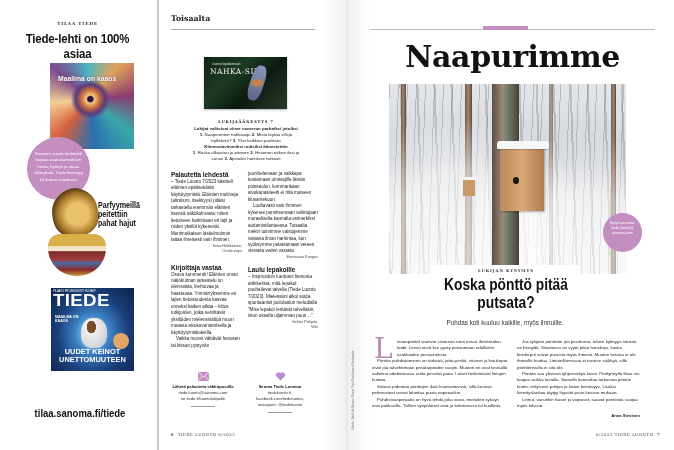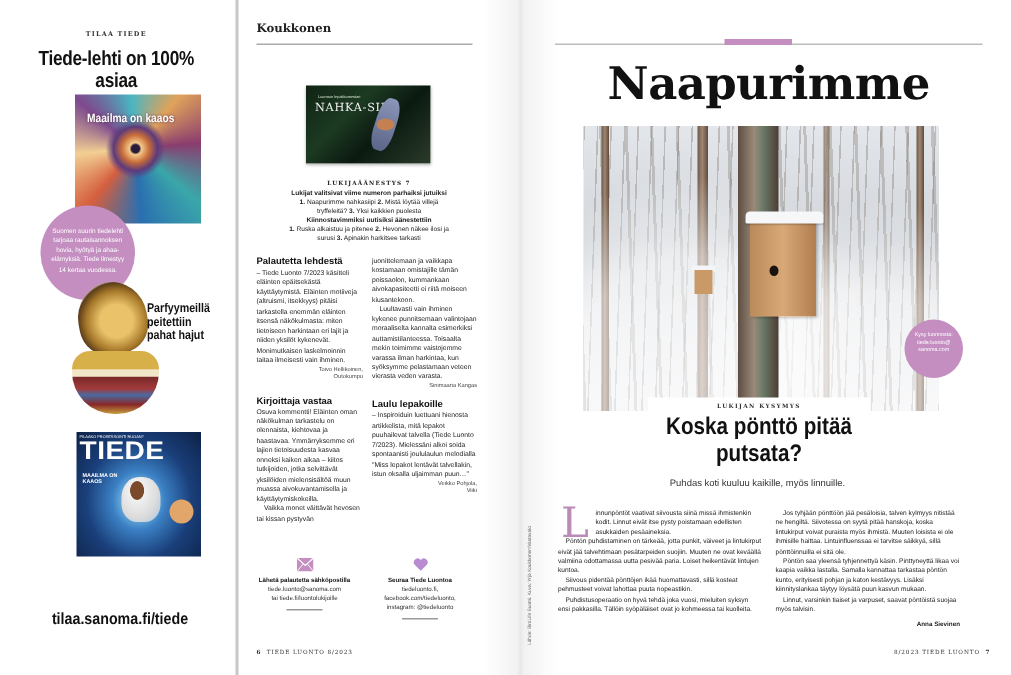--- a/index.html
+++ b/index.html
@@ -117,26 +117,27 @@
     <div class="perfume-lid"></div>
     <div class="perfume-base"></div>
   </div>
   <div class="perfume-caption">Parfyymeillä peitettiin pahat hajut</div>
   <div class="mag-cover">
     <div class="mag-topline">PILAAKO PROSESSOINTI RUOAN?</div>
     <div class="mag-title">TIEDE</div>
     <div class="mag-side">MAAILMA ON KAAOS</div>
     <div class="mag-person"></div>
     <div class="mag-badge"></div>
+    <div class="mag-headline">UUDET KEINOT UNETTOMUUTEEN</div>
   </div>
   <div class="ad-url">tilaa.sanoma.fi/tiede</div>
 </div>
 <div class="ad-col-border"></div>
 
-<div class="p6-title">Koukkonen</div>
+<div class="p6-title">Toisaalta</div>
 <div class="p6-rule"></div>
 
 <div class="bat-img">
   <div class="bat-img-kicker">Luonnon lepakkomestari</div>
   <div class="bat-img-title">NAHKA-SIIPI</div>
   <div class="bat-shape"></div>
   <div class="bat-body"></div>
 </div>
 
 <div class="poll">

